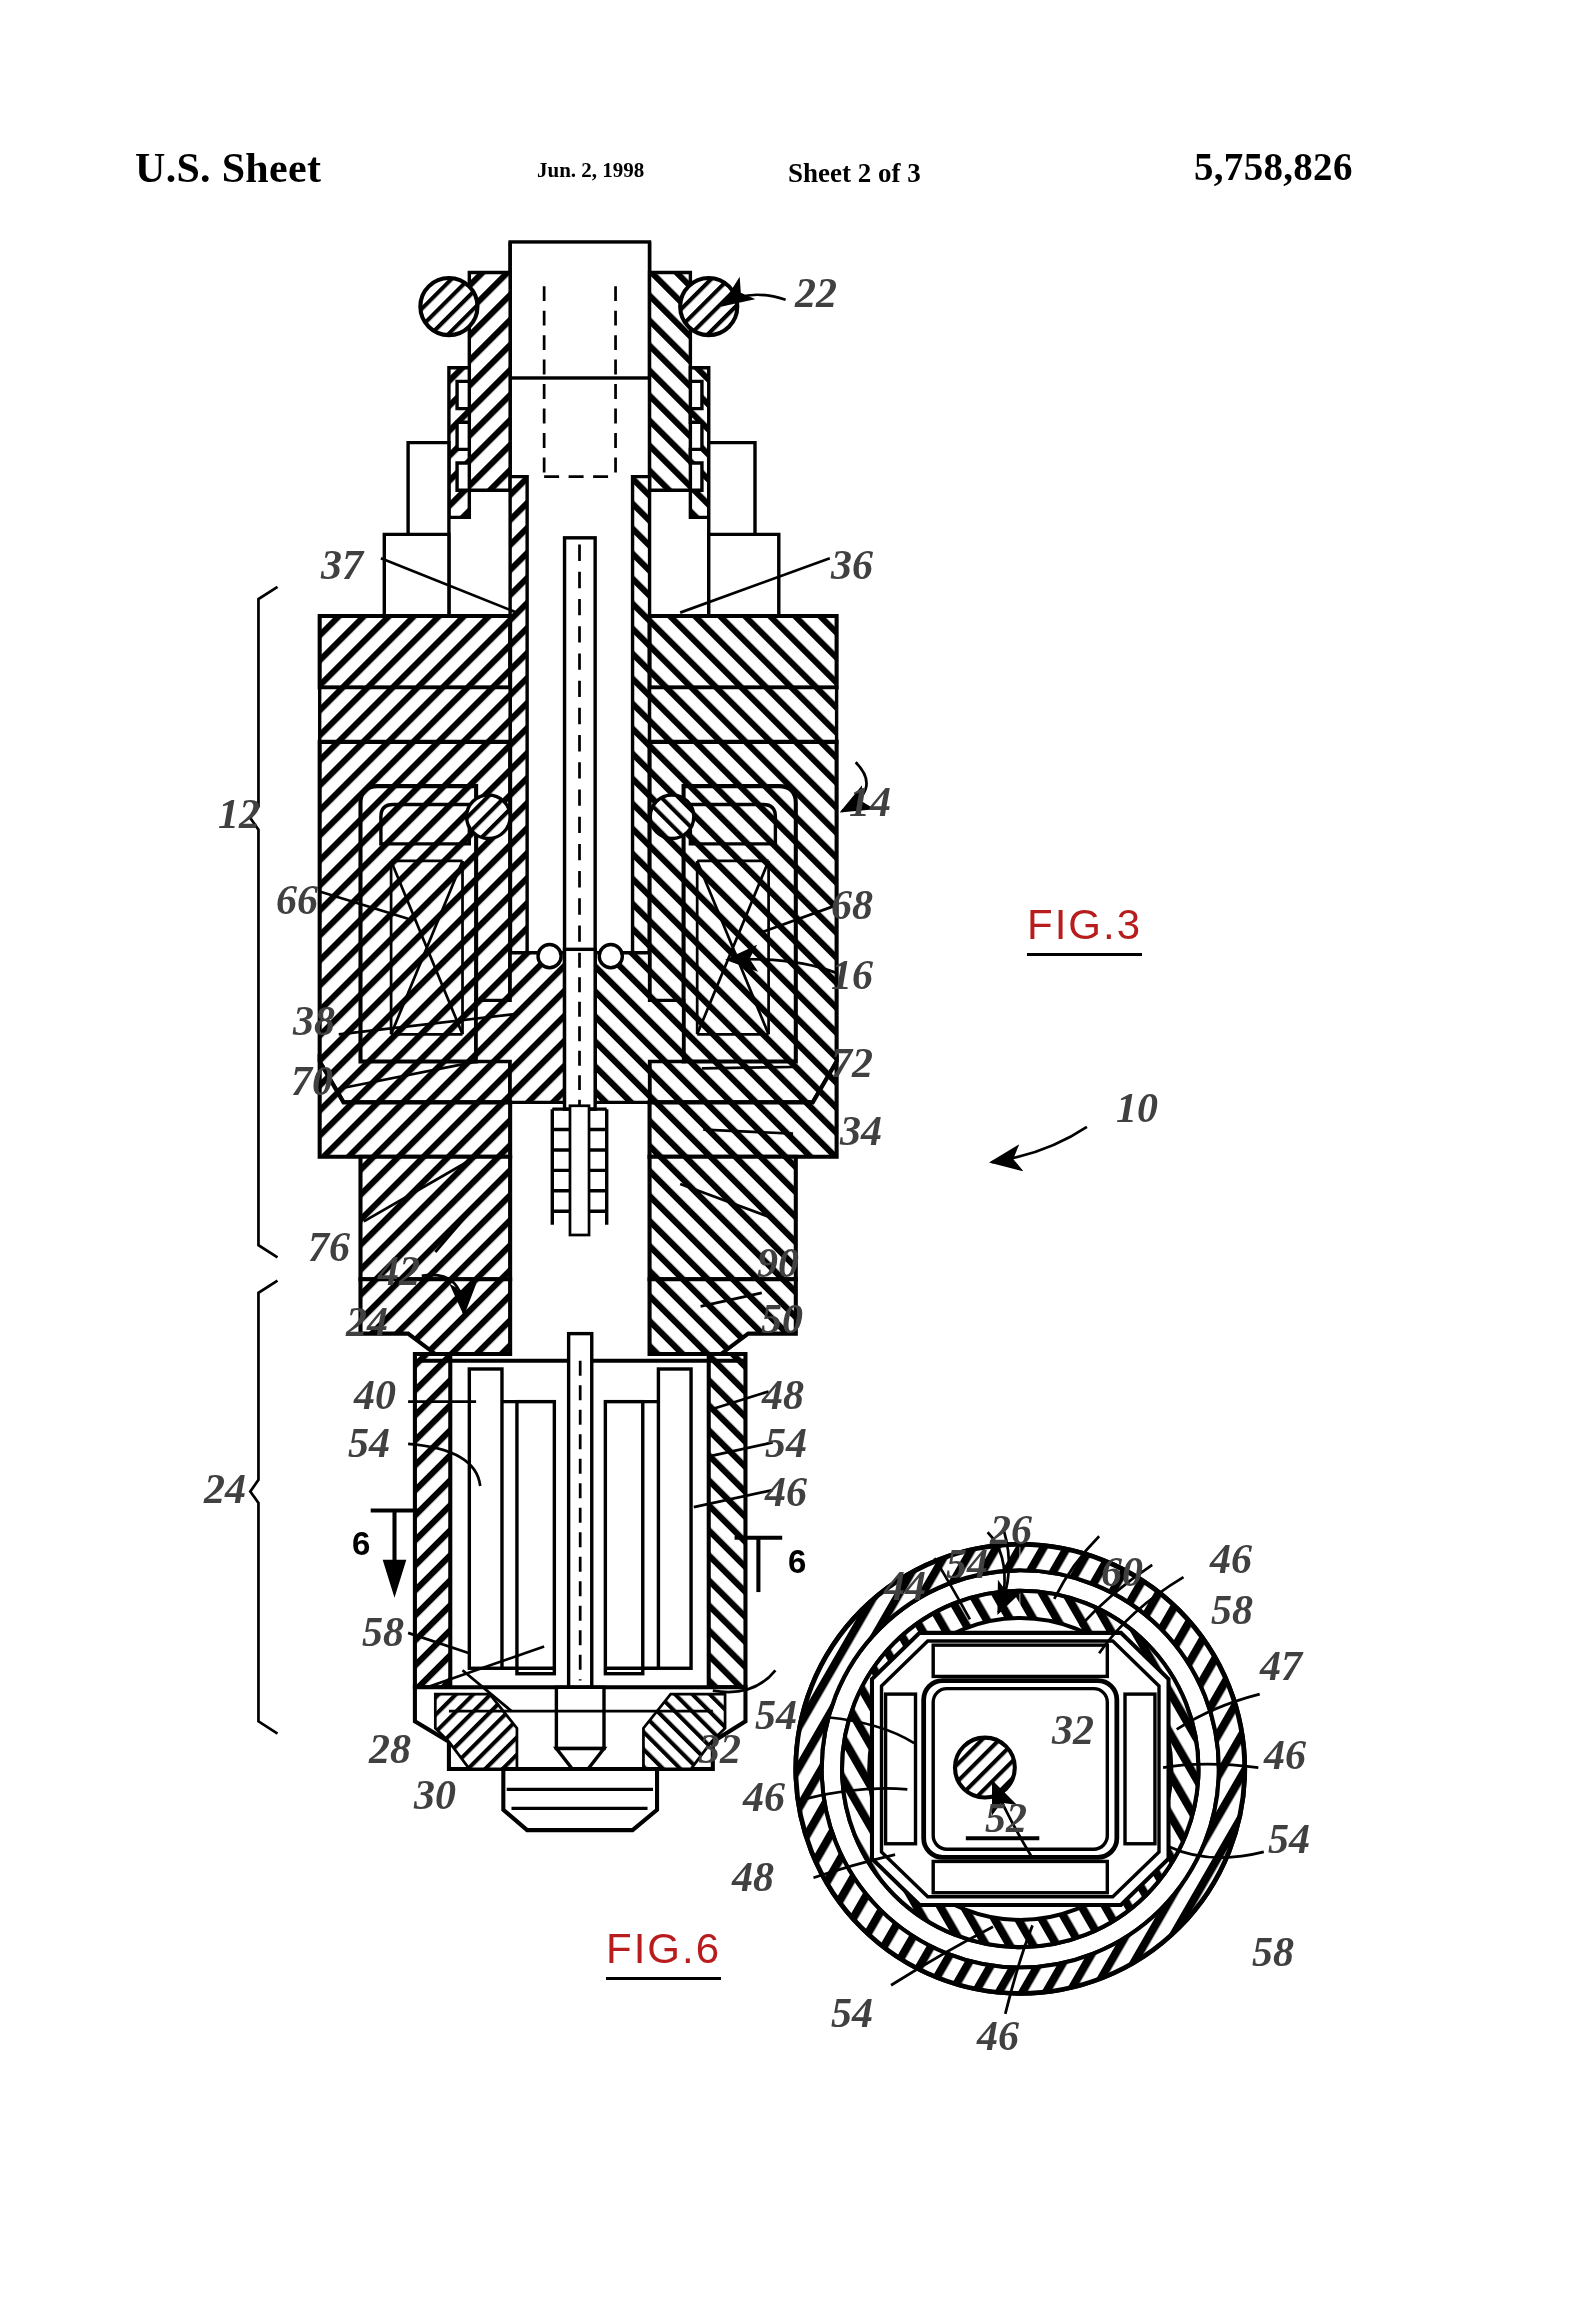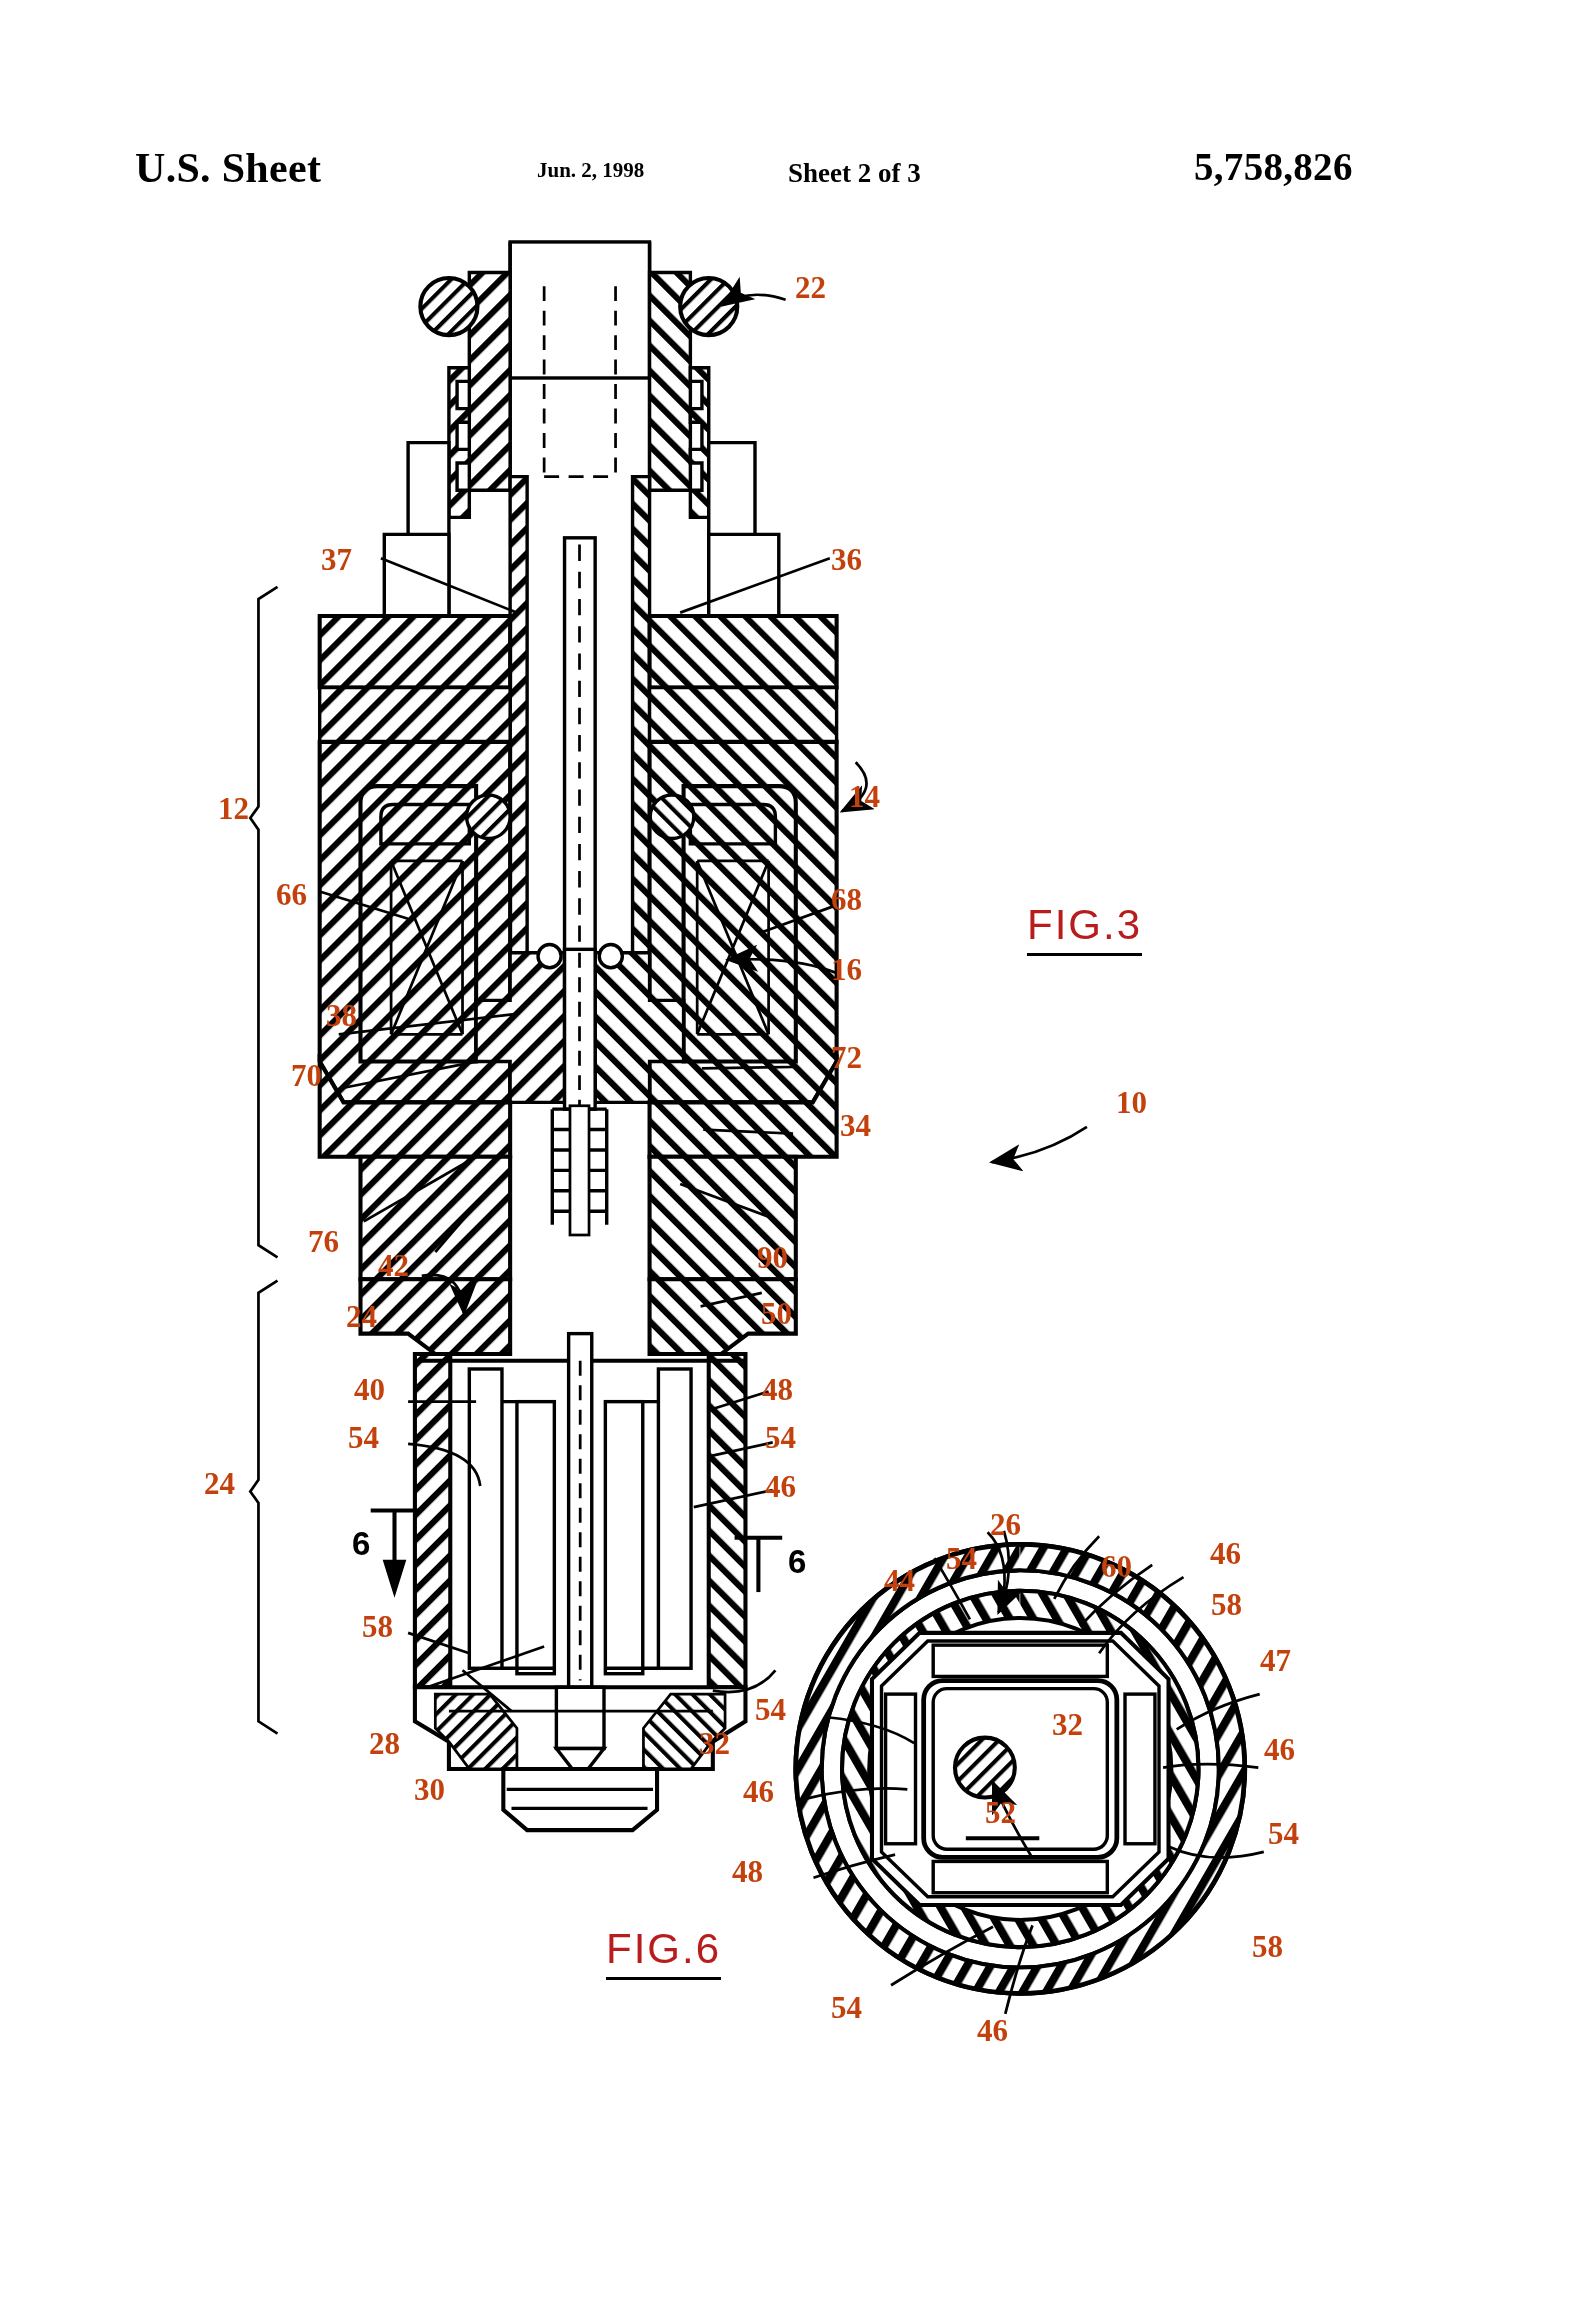--- a/index.html
+++ b/index.html
@@ -13,22 +13,22 @@
   #hdr-sheet{left:788px;top:158px;font-size:27px;}
   #hdr-patno{left:1194px;top:144px;font-size:39px;letter-spacing:0.3px;}
 
   
   .figcap{position:absolute;font-family:"Liberation Sans",sans-serif;font-size:42px;letter-spacing:2px;color:#b91c1c;white-space:nowrap;}
   .figcap .ul{display:block;border-bottom:3.4px solid #000;padding-bottom:4.1px;}
   #figcap3{left:1027px;top:901px;}
   #figcap6{left:606px;top:1925px;}
 
   
-  .ref{position:absolute;font-family:"Liberation Serif",serif;font-weight:bold;
-       font-size:31px;color:#c2410c;white-space:nowrap;line-height:1;}
+  .ref{position:absolute;font-family:"Liberation Serif",serif;font-style:italic;font-weight:bold;
+       font-size:42px;color:#404040;white-space:nowrap;line-height:1;}
   .secmark{position:absolute;font-family:"Liberation Sans",sans-serif;font-weight:bold;font-size:33px;color:#000;}
 
   svg{position:absolute;left:0;top:0;}
   .ln{stroke:#000;fill:none;}
 </style>
 </head>
 <body>
 
 <div id="sheet">
 
@@ -305,21 +305,21 @@
   </div>
 
   <div class="ref" style="left:795px;top:272px;">22</div>
   <div class="ref" style="left:321px; top:544px;">37</div>
   <div class="ref" style="left:831px;top:544px;">36</div>
   <div class="ref" style="left:218px; top:793px;">12</div>
   <div class="ref" style="left:849px;top:781px;">14</div>
   <div class="ref" style="left:276px; top:879px;">66</div>
   <div class="ref" style="left:831px;top:884px;">68</div>
   <div class="ref" style="left:831px;top:954px;">16</div>
-  <div class="ref" style="left:293px; top:1000px;margin-left:33px;">38</div>
+  <div class="ref" style="left:293px; top:1000px;">38</div>
   <div class="ref" style="left:831px;top:1042px;">72</div>
   <div class="ref" style="left:291px; top:1060px;">70</div>
   <div class="ref" style="left:840px;top:1110px;">34</div>
   <div class="ref" style="left:308px; top:1226px;">76</div>
   <div class="ref" style="left:378px; top:1250px;">42</div>
   <div class="ref" style="left:757px;top:1242px;">90</div>
   <div class="ref" style="left:346px; top:1301px;">24</div>
   <div class="ref" style="left:761px;top:1286px;margin-top:12px;">50</div>
   <div class="ref" style="left:354px; top:1374px;">40</div>
   <div class="ref" style="left:762px;top:1374px;">48</div>

